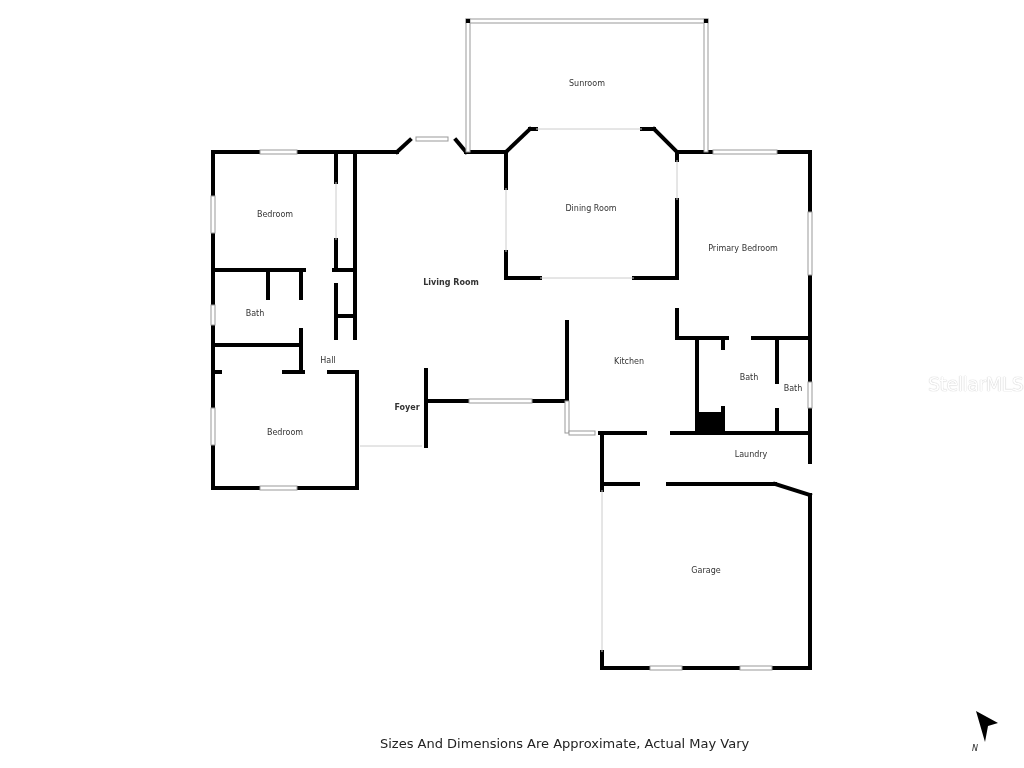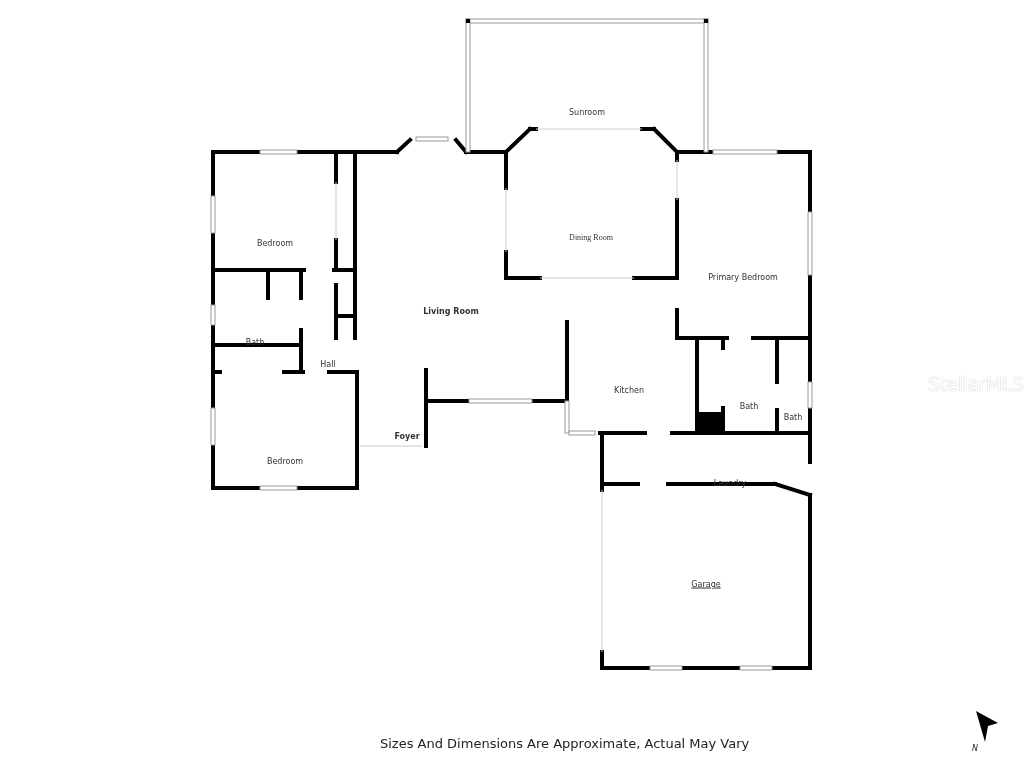--- a/index.html
+++ b/index.html
@@ -1,18 +1,18 @@
 <!DOCTYPE html>
 <html><head>
 <meta charset="utf-8">
 <style>
   html, body { margin: 0; padding: 0; background: #ffffff; }
   body { width: 1024px; height: 768px; position: relative; overflow: hidden; font-family: "DejaVu Sans", sans-serif; }
   #plan { position: absolute; left: 0; top: 0; }
-  .room-label { position: absolute; font-size: 8px; color: #333; transform: translate(-50%, -50%); white-space: nowrap; margin-top: 29px; }
+  .room-label { position: absolute; font-size: 8px; color: #333; transform: translate(-50%, -50%); white-space: nowrap; }
   .disclaimer { position: absolute; left: 380px; top: 736px; font-size: 13px; color: #222; }
   .watermark { position: absolute; left: 928px; top: 373px; font-size: 19px; color: #fff; letter-spacing: -0.5px;
     text-shadow: 0 0 1px #c8c8c8, 0 0 1px #c8c8c8; font-family: "DejaVu Sans", sans-serif; }
   .north { position: absolute; left: 970px; top: 708px; width: 30px; height: 50px; }
   .north-label { position: absolute; left: 972px; top: 744px; font-size: 8px; font-style: italic; color: #222; }
 </style>
 </head>
 <body>
 
 <svg id="plan" width="1024" height="768" viewBox="0 0 1024 768">
@@ -121,33 +121,33 @@
     <line x1="677" y1="160" x2="677" y2="200"></line>
     <line x1="602" y1="490" x2="602" y2="652"></line>
     <line x1="360" y1="446" x2="422" y2="446"></line>
   </g>
   <rect x="466" y="19" width="4" height="4" fill="#000"></rect>
   <rect x="704" y="19" width="4" height="4" fill="#000"></rect>
 </svg>
 
 <div>
   <span class="room-label" style="left:587px;top:83px;">Sunroom</span>
-  <span class="room-label" style="left:591px;top:208px;font-family:Liberation Serif, serif;">Dining Room</span>
+  <span class="room-label" style="left:591px;top:208px;">Dining Room</span>
   <span class="room-label" style="left:743px;top:248px;text-align:center;">Primary Bedroom</span>
   <span class="room-label" style="left:275px;top:214px;">Bedroom</span>
   <span class="room-label" style="left:255px;top:313px;">Bath</span>
-  <span class="room-label" style="left:328px;top:335px;">Hall</span>
+  <span class="room-label" style="left:328px;top:360px;">Hall</span>
   <span class="room-label" style="left:451px;top:282px;font-weight:bold;">Living Room</span>
   <span class="room-label" style="left:629px;top:361px;">Kitchen</span>
   <span class="room-label" style="left:749px;top:377px;">Bath</span>
   <span class="room-label" style="left:793px;top:388px;">Bath</span>
   <span class="room-label" style="left:407px;top:407px;font-weight:bold;">Foyer</span>
   <span class="room-label" style="left:285px;top:432px;">Bedroom</span>
-  <span class="room-label" style="left:730px;top:454px;">Laundry</span>
-  <span class="room-label" style="left:706px;top:555px;text-decoration:underline;">Garage</span>
+  <span class="room-label" style="left:751px;top:454px;">Laundry</span>
+  <span class="room-label" style="left:706px;top:570px;">Garage</span>
 </div>
 
 <div class="watermark">StellarMLS</div>
 <div class="disclaimer">Sizes And Dimensions Are Approximate, Actual May Vary</div>
 
 <svg class="north" viewBox="0 0 30 50">
   <polygon points="6,3 28,15 18,18 15,34" fill="#000"></polygon>
 </svg>
 <span class="north-label">N</span>
 

